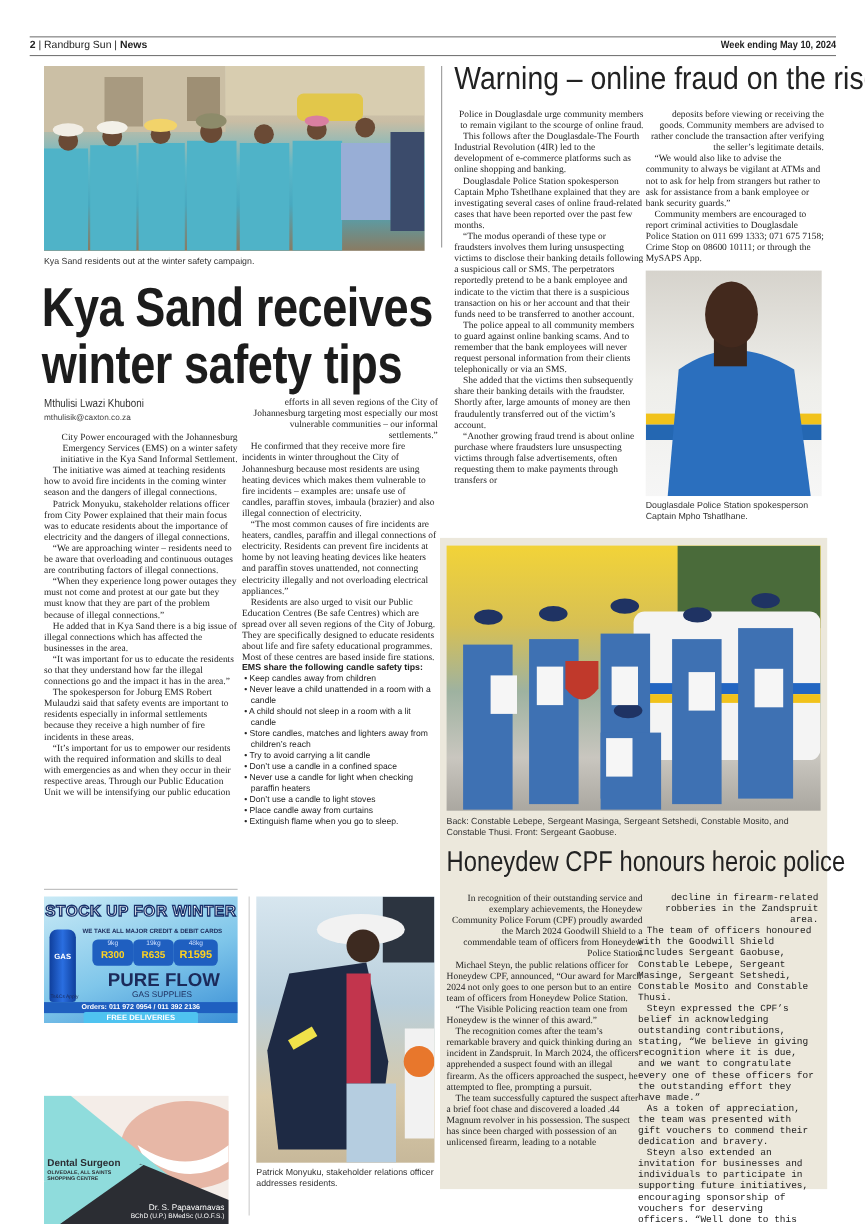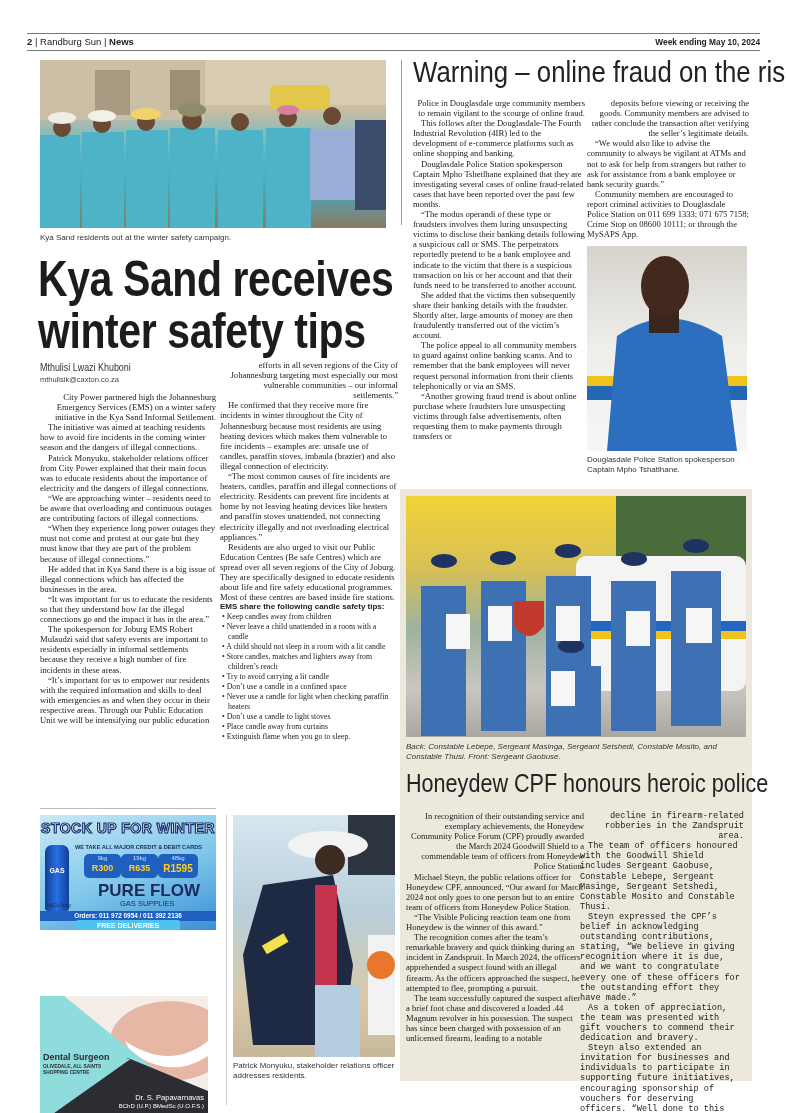--- a/index.html
+++ b/index.html
@@ -12,21 +12,21 @@
   .photo{position:absolute;overflow:hidden;}
   .caption{position:absolute;font-family:"Liberation Sans",sans-serif;font-size:8px;line-height:10px;color:#333;}
   .head-big{position:absolute;left:38px;top:253px;width:360px;font-family:"Liberation Sans",sans-serif;font-weight:bold;font-size:50px;line-height:52px;color:#1c1c1c;transform:scaleX(0.82);transform-origin:left top;letter-spacing:-0.5px;white-space:nowrap;}
   .byline{position:absolute;left:40px;top:361px;font-family:"Liberation Sans",sans-serif;font-size:10.5px;color:#333;transform:scaleX(0.85);transform-origin:left;}
   .email{position:absolute;left:40px;top:375px;font-family:"Liberation Sans",sans-serif;font-size:7.5px;color:#444;}
   .col{position:absolute;font-size:8.6px;line-height:10.1px;color:#222;text-align:left;}
   .col p{margin:0;text-indent:8px;}
   .col p.first{text-indent:0;text-align:right;}
   .tips-h{font-family:"Liberation Sans",sans-serif;font-weight:bold;font-size:8px;line-height:10px;}
   .tips{margin:0;padding:0;list-style:none;font-family:"Liberation Sans",sans-serif;font-size:7.8px;line-height:10px;}
-  .tips li{padding-left:8px;text-indent:-6px;font-family:Liberation Serif, serif;}
+  .tips li{padding-left:8px;text-indent:-6px;}
   .tips li::before{content:"• ";}
   .rule-v{position:absolute;width:1px;background:#999;}
   .head-light{position:absolute;font-family:"Liberation Sans",sans-serif;font-weight:normal;color:#222;white-space:nowrap;transform-origin:left top;}
   .beige{position:absolute;background:#ece8dc;}
   .ad1{position:absolute;left:40px;top:815px;width:176px;height:115px;background:linear-gradient(160deg,#c9eaf6,#7fc6ea 55%,#3a8fd6);overflow:hidden;font-family:"Liberation Sans",sans-serif;}
   .ad2{position:absolute;left:40px;top:996px;width:168px;height:127px;background:#fdfdfd;overflow:hidden;font-family:"Liberation Sans",sans-serif;}
 </style>
 </head>
 <body>
 
@@ -72,21 +72,21 @@
 
 <div class="head-big">
   <div>Kya Sand receives</div>
   <div>winter safety tips</div>
 </div>
 
 <div class="byline">Mthulisi Lwazi Khuboni</div>
 <div class="email">mthulisik@caxton.co.za</div>
 
 <div class="col" style="left:40px;top:392px;width:176px;">
-  <p class="first">City Power partnered high the Johannesburg Emergency Services (EMS) on a winter safety initiative in the Kya Sand Informal Settlement.</p>
+  <p class="first">City Power encouraged with the Johannesburg Emergency Services (EMS) on a winter safety initiative in the Kya Sand Informal Settlement.</p>
   <p>The initiative was aimed at teaching residents how to avoid fire incidents in the coming winter season and the dangers of illegal connections.</p>
   <p>Patrick Monyuku, stakeholder relations officer from City Power explained that their main focus was to educate residents about the importance of electricity and the dangers of illegal connections.</p>
   <p>“We are approaching winter – residents need to be aware that overloading and continuous outages are contributing factors of illegal connections.</p>
   <p>“When they experience long power outages they must not come and protest at our gate but they must know that they are part of the problem because of illegal connections.”</p>
   <p>He added that in Kya Sand there is a big issue of illegal connections which has affected the businesses in the area.</p>
   <p>“It was important for us to educate the residents so that they understand how far the illegal connections go and the impact it has in the area.”</p>
   <p>The spokesperson for Joburg EMS Robert Mulaudzi said that safety events are important to residents especially in informal settlements because they receive a high number of fire incidents in these areas.</p>
   <p>“It’s important for us to empower our residents with the required information and skills to deal with emergencies as and when they occur in their respective areas. Through our Public Education Unit we will be intensifying our public education</p>
 </div>
 <div class="abs" style="left:40px;top:808px;width:176px;height:1px;background:#bbb;"></div>
@@ -172,22 +172,22 @@
 </div>
 <div class="caption" style="left:233px;top:1061px;width:165px;">Patrick Monyuku, stakeholder relations officer addresses residents.</div>
 
 <div class="head-light" style="left:413px;top:56px;font-size:29px;transform:scaleX(0.89);">Warning – online fraud on the rise</div>
 
 <div class="col" style="left:413px;top:98px;width:172px;">
   <p class="first">Police in Douglasdale urge community members to remain vigilant to the scourge of online fraud.</p>
   <p>This follows after the Douglasdale-The Fourth Industrial Revolution (4IR) led to the development of e-commerce platforms such as online shopping and banking.</p>
   <p>Douglasdale Police Station spokesperson Captain Mpho Tshetlhane explained that they are investigating several cases of online fraud-related cases that have been reported over the past few months.</p>
   <p>“The modus operandi of these type or fraudsters involves them luring unsuspecting victims to disclose their banking details following a suspicious call or SMS. The perpetrators reportedly pretend to be a bank employee and indicate to the victim that there is a suspicious transaction on his or her account and that their funds need to be transferred to another account.</p>
+  <p>The police appeal to all community members to guard against online banking scams. And to remember that the bank employees will never request personal information from their clients telephonically or via an SMS.</p>
   <p>She added that the victims then subsequently share their banking details with the fraudster. Shortly after, large amounts of money are then fraudulently transferred out of the victim’s account.</p>
-  <p>The police appeal to all community members to guard against online banking scams. And to remember that the bank employees will never request personal information from their clients telephonically or via an SMS.</p>
   <p>“Another growing fraud trend is about online purchase where fraudsters lure unsuspecting victims through false advertisements, often requesting them to make payments through transfers or</p>
 </div>
 
 <div class="col" style="left:587px;top:98px;width:162px;">
   <p class="first">deposits before viewing or receiving the goods. Community members are advised to rather conclude the transaction after verifying the seller’s legitimate details.</p>
   <p>“We would also like to advise the community to always be vigilant at ATMs and not to ask for help from strangers but rather to ask for assistance from a bank employee or bank security guards.”</p>
   <p>Community members are encouraged to report criminal activities to Douglasdale Police Station on 011 699 1333; 071 675 7158; Crime Stop on 08600 10111; or through the MySAPS App.</p>
 </div>
 
 <div class="photo" style="left:587px;top:246px;width:160px;height:205px;background:linear-gradient(180deg,#d6d3cc 0%,#eeeeea 50%,#f6f6f6 100%);">
@@ -228,21 +228,21 @@
       <rect x="40" y="118" width="24" height="35"></rect>
         <rect x="82" y="110" width="24" height="35"></rect>
       <rect x="150" y="110" width="24" height="35"></rect>
         <rect x="220" y="115" width="24" height="35"></rect>
       <rect x="280" y="112" width="26" height="35"></rect>
         <rect x="145" y="175" width="24" height="35"></rect>
     </g>
     <path d="M108 105 L138 105 L138 130 Q123 150 108 130 Z" fill="#c0392b"></path>
   </svg>
 </div>
-<div class="caption" style="left:406px;top:742px;width:340px;font-style:italic;">Back: Constable Lebepe, Sergeant Masinga, Sergeant Setshedi, Constable Mosito, and Constable Thusi. Front: Sergeant Gaobuse.</div>
+<div class="caption" style="left:406px;top:742px;width:340px;">Back: Constable Lebepe, Sergeant Masinga, Sergeant Setshedi, Constable Mosito, and Constable Thusi. Front: Sergeant Gaobuse.</div>
 
 <div class="head-light" style="left:406px;top:768px;font-size:26px;transform:scaleX(0.83);">Honeydew CPF honours heroic police</div>
 
 <div class="col" style="left:406px;top:811px;width:178px;">
   <p class="first">In recognition of their outstanding service and exemplary achievements, the Honeydew Community Police Forum (CPF) proudly awarded the March 2024 Goodwill Shield to a commendable team of officers from Honeydew Police Station.</p>
   <p>Michael Steyn, the public relations officer for Honeydew CPF, announced, “Our award for March 2024 not only goes to one person but to an entire team of officers from Honeydew Police Station.</p>
   <p>“The Visible Policing reaction team one from Honeydew is the winner of this award.”</p>
   <p>The recognition comes after the team’s remarkable bravery and quick thinking during an incident in Zandspruit. In March 2024, the officers apprehended a suspect found with an illegal firearm. As the officers approached the suspect, he attempted to flee, prompting a pursuit.</p>
   <p>The team successfully captured the suspect after a brief foot chase and discovered a loaded .44 Magnum revolver in his possession. The suspect has since been charged with possession of an unlicensed firearm, leading to a notable</p>
 </div>

